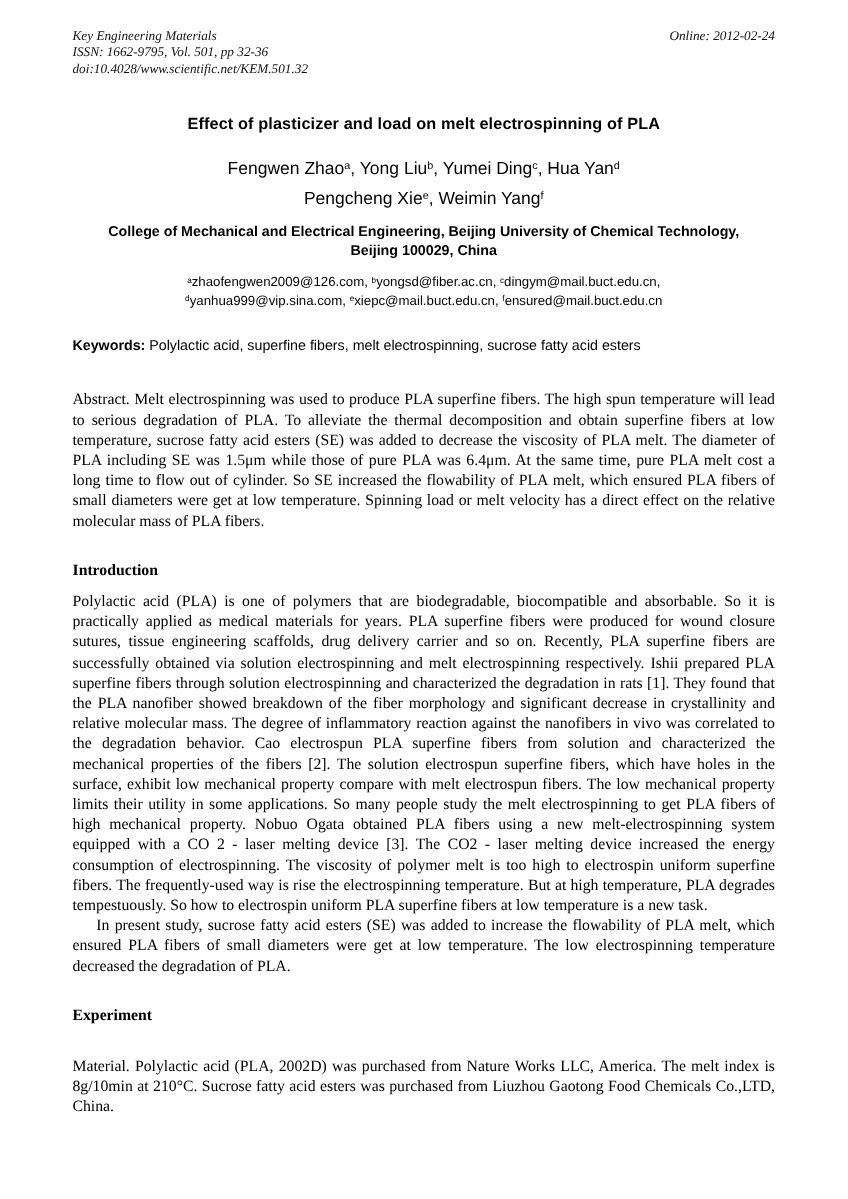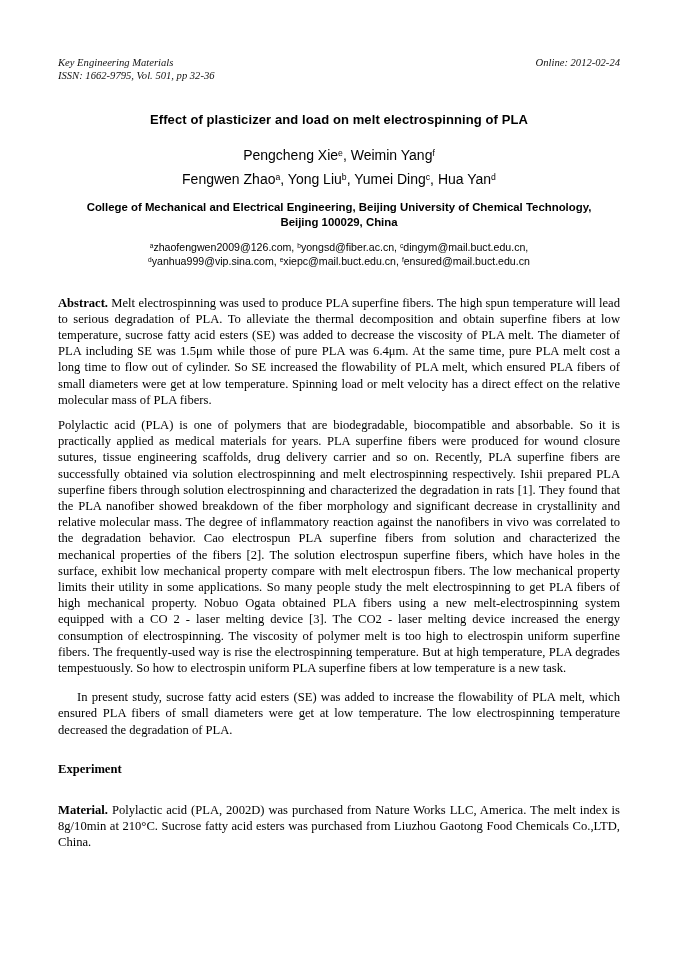--- a/index.html
+++ b/index.html
@@ -36,21 +36,21 @@
     font-style: italic;
     font-size: 10.6px;
     line-height: 12.8px;
     color: #111;
   }
   .masthead-row {
     display: flex;
     justify-content: space-between;
     align-items: baseline;
   }
-  .masthead-left { white-space: nowrap; margin-top: 33px; }
+  .masthead-left { white-space: nowrap; }
   .masthead-right { white-space: nowrap; }
   .masthead-line { display: block; }
 
   
   .title {
     font-family: "Liberation Sans", "DejaVu Sans", sans-serif;
     font-weight: bold;
     font-size: 13px;
     line-height: 18px;
     text-align: center;
@@ -107,65 +107,68 @@
 
   
   .body-block {
     font-family: "Liberation Serif", "DejaVu Serif", serif;
     font-size: 12.6px;
     line-height: 16.2px;
     text-align: justify;
     text-justify: inter-word;
   }
   .abstract { margin-top: 26px; }
-  .run-in { font-weight: bold; }
+  .run-in { font-weight: normal; }
 
   .section-heading {
     font-family: "Liberation Serif", "DejaVu Serif", serif;
     font-weight: bold;
     font-size: 12.6px;
     line-height: 16.2px;
     margin-top: 23px;
     text-align: left;
   }
   .para { margin-top: 9px; }
-  .para.indent { margin-top: 13px; text-indent: 19px; }
+  .para.indent { margin-top: 0; text-indent: 19px; }
   .material { margin-top: 25px; }
 </style>
 </head>
 <body>
 
 <div class="page">
   <div class="content">
 
     <div class="masthead">
       <div class="masthead-row">
         <span class="masthead-left">Key Engineering Materials</span>
         <span class="masthead-right">Online: 2012-02-24</span>
       </div>
       <span class="masthead-line">ISSN: 1662-9795, Vol. 501, pp 32-36</span>
+      <span class="masthead-line">doi:10.4028/www.scientific.net/KEM.501.32</span>
     </div>
 
     <div class="title">Effect of plasticizer and load on melt electrospinning of PLA</div>
 
     <div class="authors">
+      <span class="line"><span>Fengwen Zhao</span><sup>a</sup><span>, Yong Liu</span><sup>b</sup><span>, Yumei Ding</span><sup>c</sup><span>, Hua Yan</span><sup>d</sup></span>
       <span class="line"><span>Pengcheng Xie</span><sup>e</sup><span>, Weimin Yang</span><sup>f</sup></span>
-      <span class="line"><span>Fengwen Zhao</span><sup>a</sup><span>, Yong Liu</span><sup>b</sup><span>, Yumei Ding</span><sup>c</sup><span>, Hua Yan</span><sup>d</sup></span>
     </div>
 
     <div class="affiliation">College of Mechanical and Electrical Engineering, Beijing University of Chemical Technology, Beijing 100029, China</div>
 
     <div class="emails">
       <span class="line"><sup>a</sup><span>zhaofengwen2009@126.com, </span><sup>b</sup><span>yongsd@fiber.ac.cn, </span><sup>c</sup><span>dingym@mail.buct.edu.cn,</span></span>
       <span class="line"><sup>d</sup><span>yanhua999@vip.sina.com, </span><sup>e</sup><span>xiepc@mail.buct.edu.cn, </span><sup>f</sup><span>ensured@mail.buct.edu.cn</span></span>
     </div>
 
+    <div class="keywords"><span class="kw-label">Keywords:</span><span> Polylactic acid, superfine fibers, melt electrospinning, sucrose fatty acid esters</span></div>
 
     <div class="body-block abstract"><span class="run-in">Abstract.</span><span> Melt electrospinning was used to produce PLA superfine fibers. The high spun temperature will lead to serious degradation of PLA. To alleviate the thermal decomposition and obtain superfine fibers at low temperature, sucrose fatty acid esters (SE) was added to decrease the viscosity of PLA melt. The diameter of PLA including SE was 1.5μm while those of pure PLA was 6.4μm. At the same time, pure PLA melt cost a long time to flow out of cylinder. So SE increased the flowability of PLA melt, which ensured PLA fibers of small diameters were get at low temperature. Spinning load or melt velocity has a direct effect on the relative molecular mass of PLA fibers.</span></div>
 
+    <div class="section-heading">Introduction</div>
     <div class="body-block para">Polylactic acid (PLA) is one of polymers that are biodegradable, biocompatible and absorbable. So it is practically applied as medical materials for years. PLA superfine fibers were produced for wound closure sutures, tissue engineering scaffolds, drug delivery carrier and so on. Recently, PLA superfine fibers are successfully obtained via solution electrospinning and melt electrospinning respectively. Ishii prepared PLA superfine fibers through solution electrospinning and characterized the degradation in rats [1]. They found that the PLA nanofiber showed breakdown of the fiber morphology and significant decrease in crystallinity and relative molecular mass. The degree of inflammatory reaction against the nanofibers in vivo was correlated to the degradation behavior. Cao electrospun PLA superfine fibers from solution and characterized the mechanical properties of the fibers [2]. The solution electrospun superfine fibers, which have holes in the surface, exhibit low mechanical property compare with melt electrospun fibers. The low mechanical property limits their utility in some applications. So many people study the melt electrospinning to get PLA fibers of high mechanical property. Nobuo Ogata obtained PLA fibers using a new melt-electrospinning system equipped with a CO 2 - laser melting device [3]. The CO2 - laser melting device increased the energy consumption of electrospinning. The viscosity of polymer melt is too high to electrospin uniform superfine fibers. The frequently-used way is rise the electrospinning temperature. But at high temperature, PLA degrades tempestuously. So how to electrospin uniform PLA superfine fibers at low temperature is a new task.</div>
     <div class="body-block para indent">In present study, sucrose fatty acid esters (SE) was added to increase the flowability of PLA melt, which ensured PLA fibers of small diameters were get at low temperature. The low electrospinning temperature decreased the degradation of PLA.</div>
 
     <div class="section-heading">Experiment</div>
     <div class="body-block material"><span class="run-in">Material.</span><span> Polylactic acid (PLA, 2002D) was purchased from Nature Works LLC, America. The melt index is 8g/10min at 210°C. Sucrose fatty acid esters was purchased from Liuzhou Gaotong Food Chemicals Co.,LTD, China.</span></div>
 
   </div>
 </div>
 
 </body></html>

